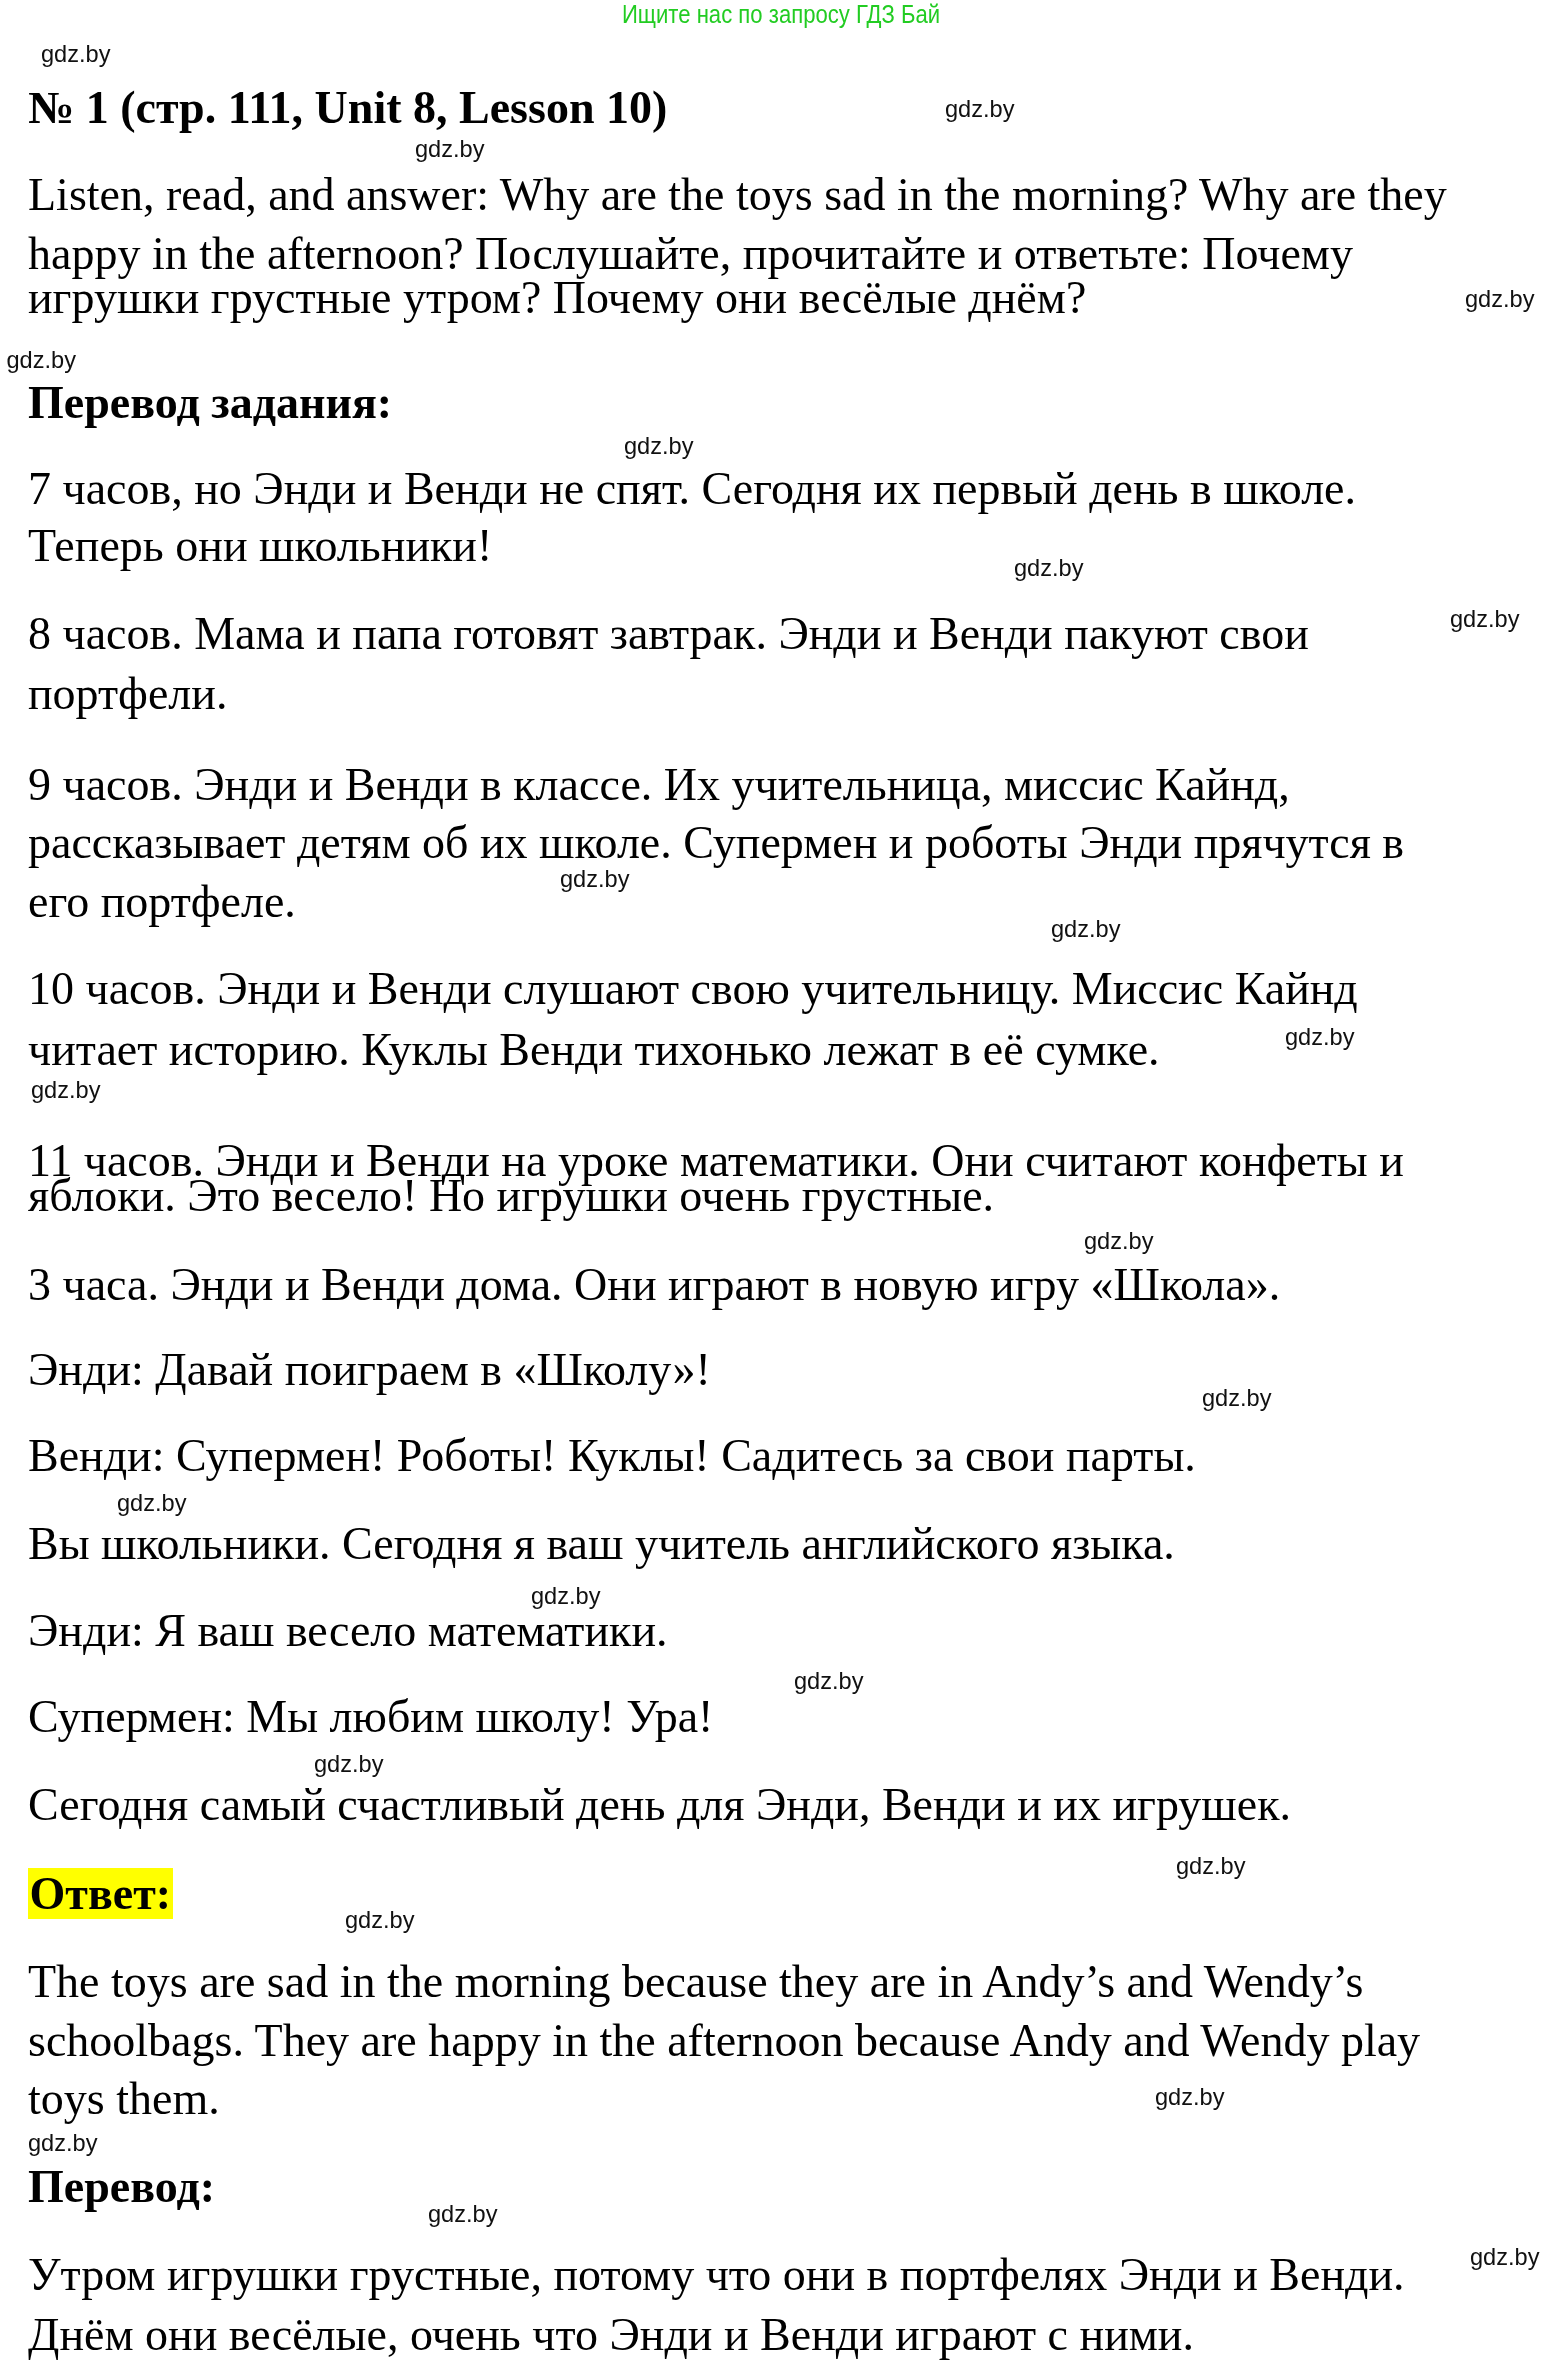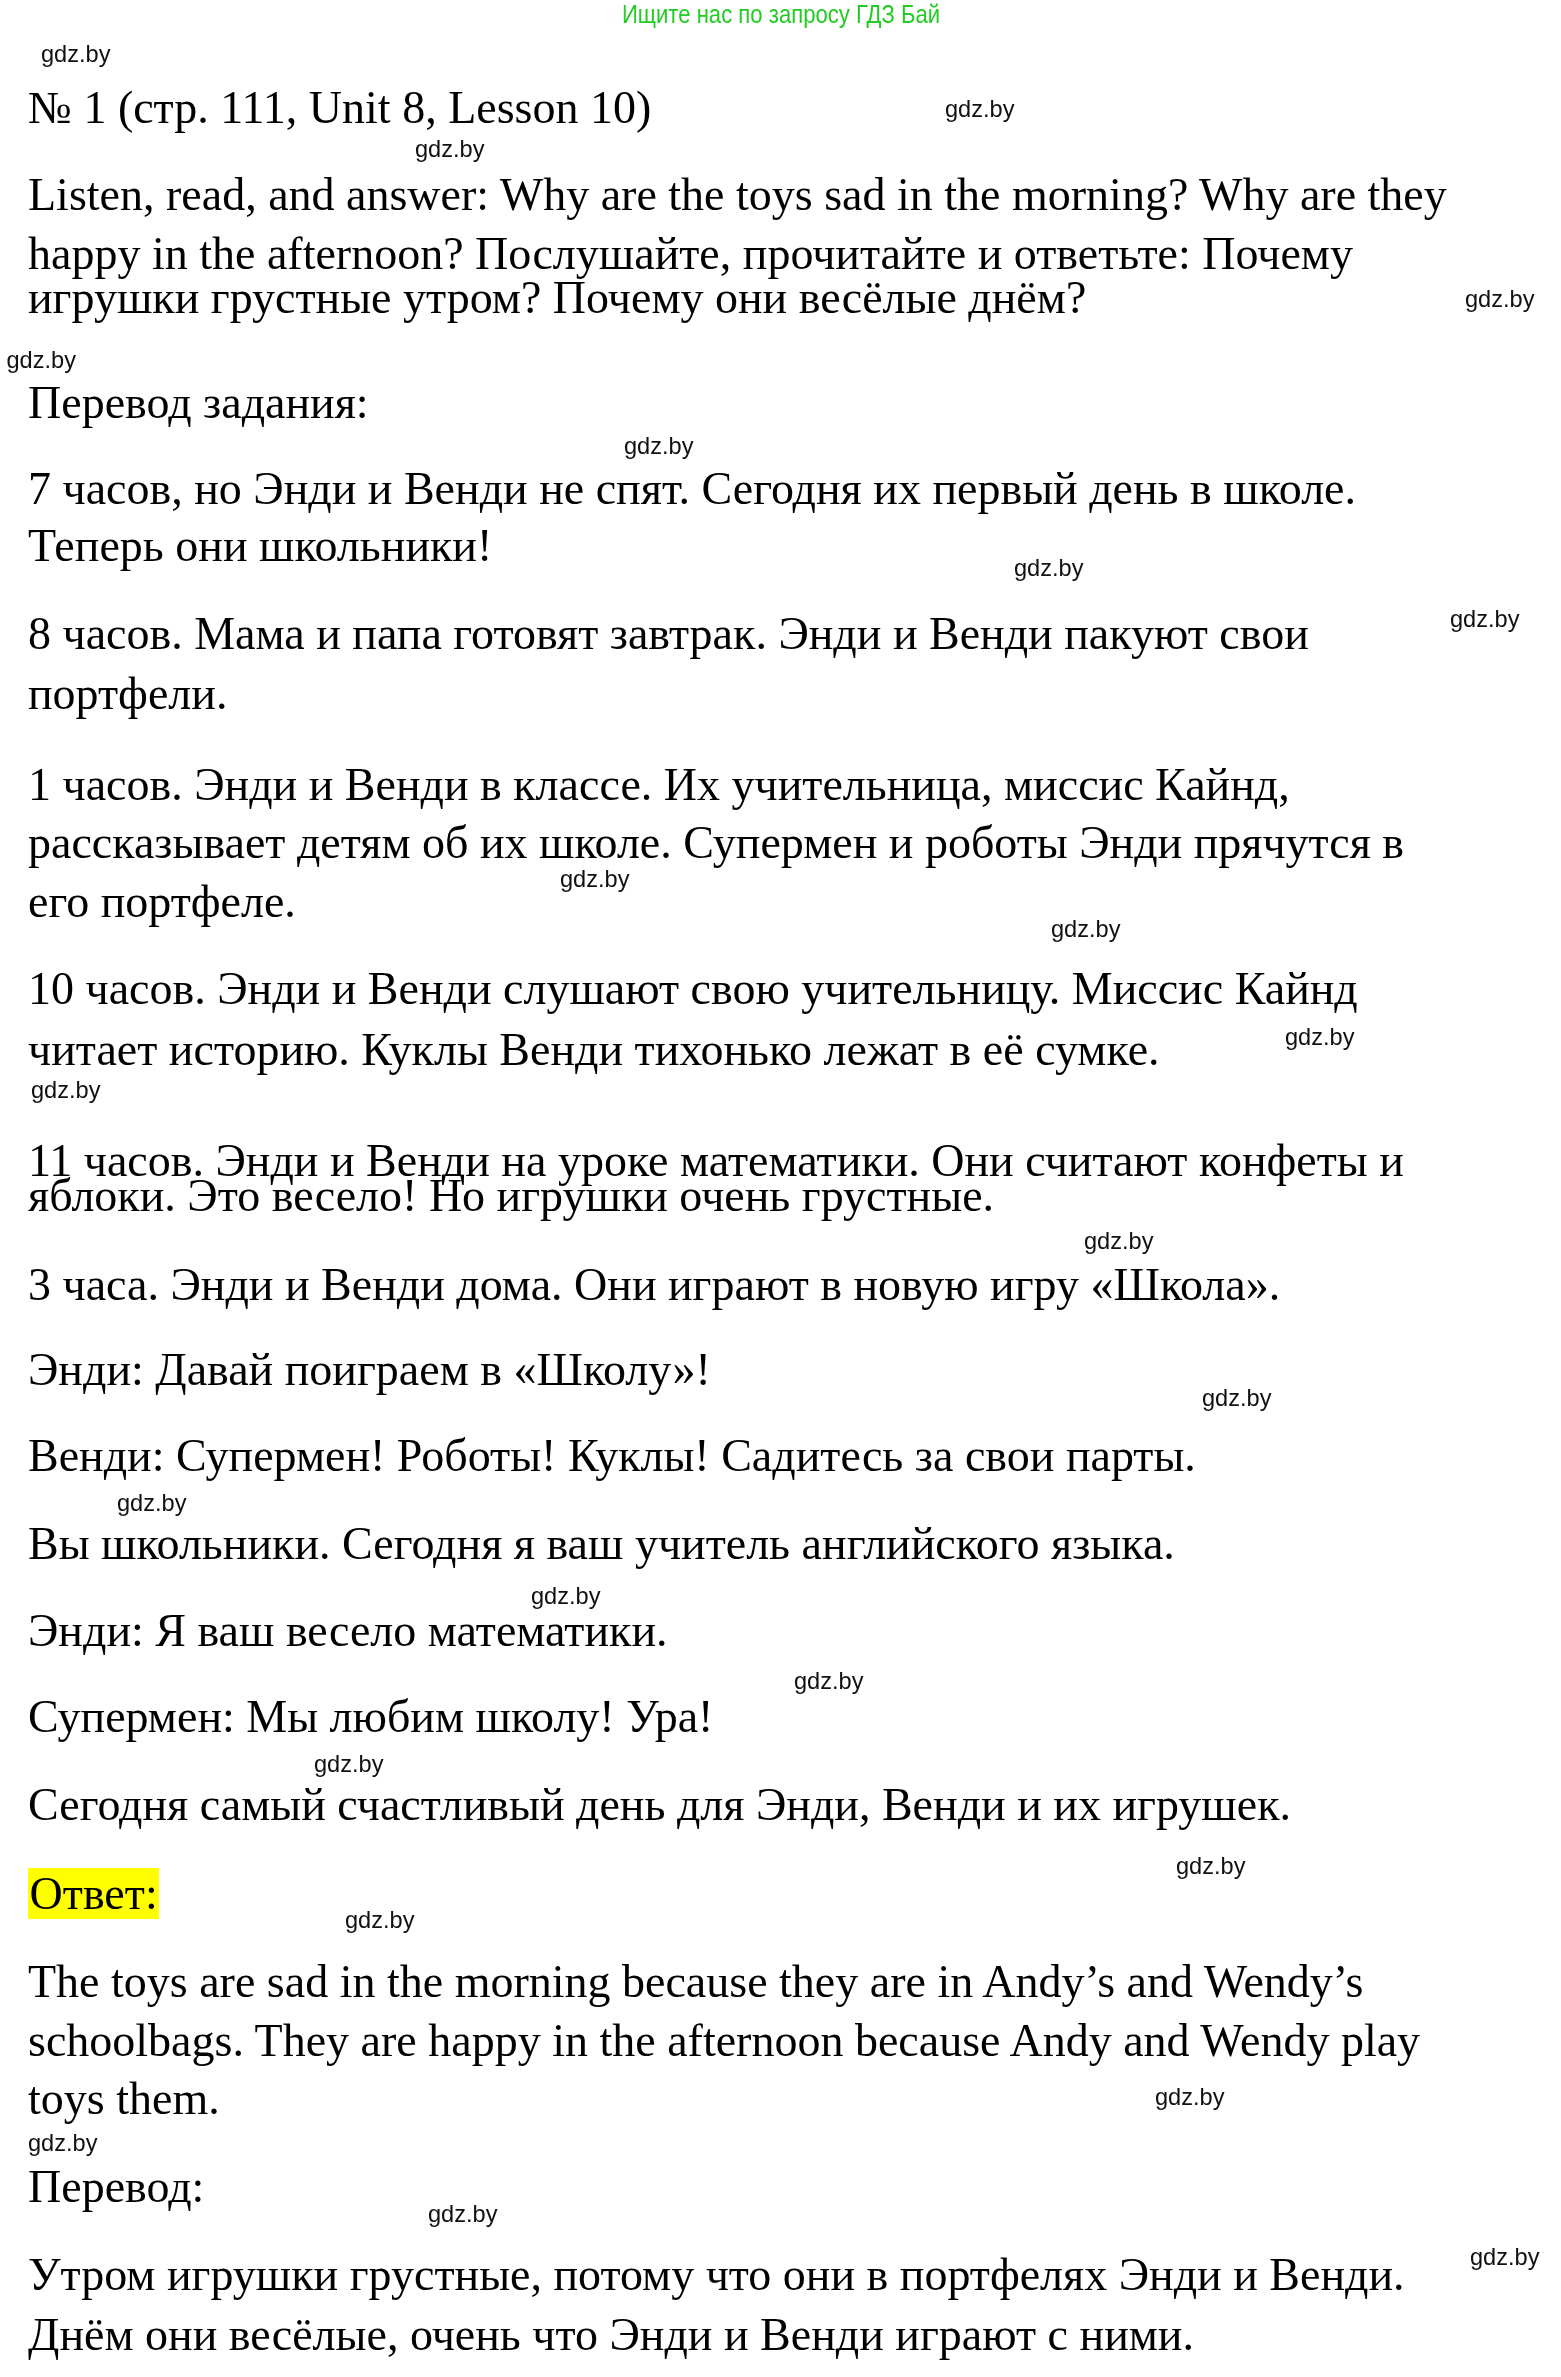--- a/index.html
+++ b/index.html
@@ -1,42 +1,42 @@
 <!DOCTYPE html>
 <html style="font-size:13px"><head>
 <meta charset="utf-8">
 <style>
   html, body { margin:0; padding:0; background:#ffffff; }
   body { width:1562px; height:2377px; position:relative; overflow:hidden; }
   .top-banner { position:absolute; left:0; width:1562px; top:0; height:28px; text-align:center;
     font-family:"Liberation Sans", sans-serif; font-size:26px; color:#22cc22; line-height:28px; transform:scaleX(0.85); }
   .line { position:absolute; left:28px; height:60px; line-height:60px; white-space:nowrap;
     font-family:"Liberation Serif", serif; font-size:46px; color:#000; }
-  .bold { font-weight:normal; }
+  .bold { font-weight:bold; }
   .hl { background:#ffff00; padding:0 1.6px;margin-top:28px; }
   .wm { position:absolute; font-family:"Liberation Sans", sans-serif; font-size:23.6px; color:#111; line-height:26px; white-space:nowrap; }
 </style>
 </head>
 <body>
 
 <div class="top-banner">Ищите нас по запросу ГДЗ Бай</div>
 
 <div class="line bold" style="top:78px">№ 1 (стр. 111, Unit 8, Lesson 10)</div>
 
 <div class="line" style="top:165px">Listen, read, and answer: Why are the toys sad in the morning? Why are they</div>
 <div class="line" style="top:224px">happy in the afternoon? Послушайте, прочитайте и ответьте: Почему</div>
 <div class="line" style="top:268px">игрушки грустные утром? Почему они весёлые днём?</div>
 
 <div class="line bold" style="top:373px">Перевод задания:</div>
 
 <div class="line" style="top:459px">7 часов, но Энди и Венди не спят. Сегодня их первый день в школе.</div>
 <div class="line" style="top:516px">Теперь они школьники!</div>
 <div class="line" style="top:604px">8 часов. Мама и папа готовят завтрак. Энди и Венди пакуют свои</div>
 <div class="line" style="top:664px">портфели.</div>
-<div class="line" style="top:755px">1 часов. Энди и Венди в классе. Их учительница, миссис Кайнд,</div>
+<div class="line" style="top:755px">9 часов. Энди и Венди в классе. Их учительница, миссис Кайнд,</div>
 <div class="line" style="top:813px">рассказывает детям об их школе. Супермен и роботы Энди прячутся в</div>
 <div class="line" style="top:872px">его портфеле.</div>
 <div class="line" style="top:959px">10 часов. Энди и Венди слушают свою учительницу. Миссис Кайнд</div>
 <div class="line" style="top:1020px">читает историю. Куклы Венди тихонько лежат в её сумке.</div>
 <div class="line" style="top:1131px">11 часов. Энди и Венди на уроке математики. Они считают конфеты и</div>
 <div class="line" style="top:1166px">яблоки. Это весело! Но игрушки очень грустные.</div>
 <div class="line" style="top:1255px">3 часа. Энди и Венди дома. Они играют в новую игру «Школа».</div>
 <div class="line" style="top:1340px">Энди: Давай поиграем в «Школу»!</div>
 <div class="line" style="top:1426px">Венди: Супермен! Роботы! Куклы! Садитесь за свои парты.</div>
 <div class="line" style="top:1514px">Вы школьники. Сегодня я ваш учитель английского языка.</div>

